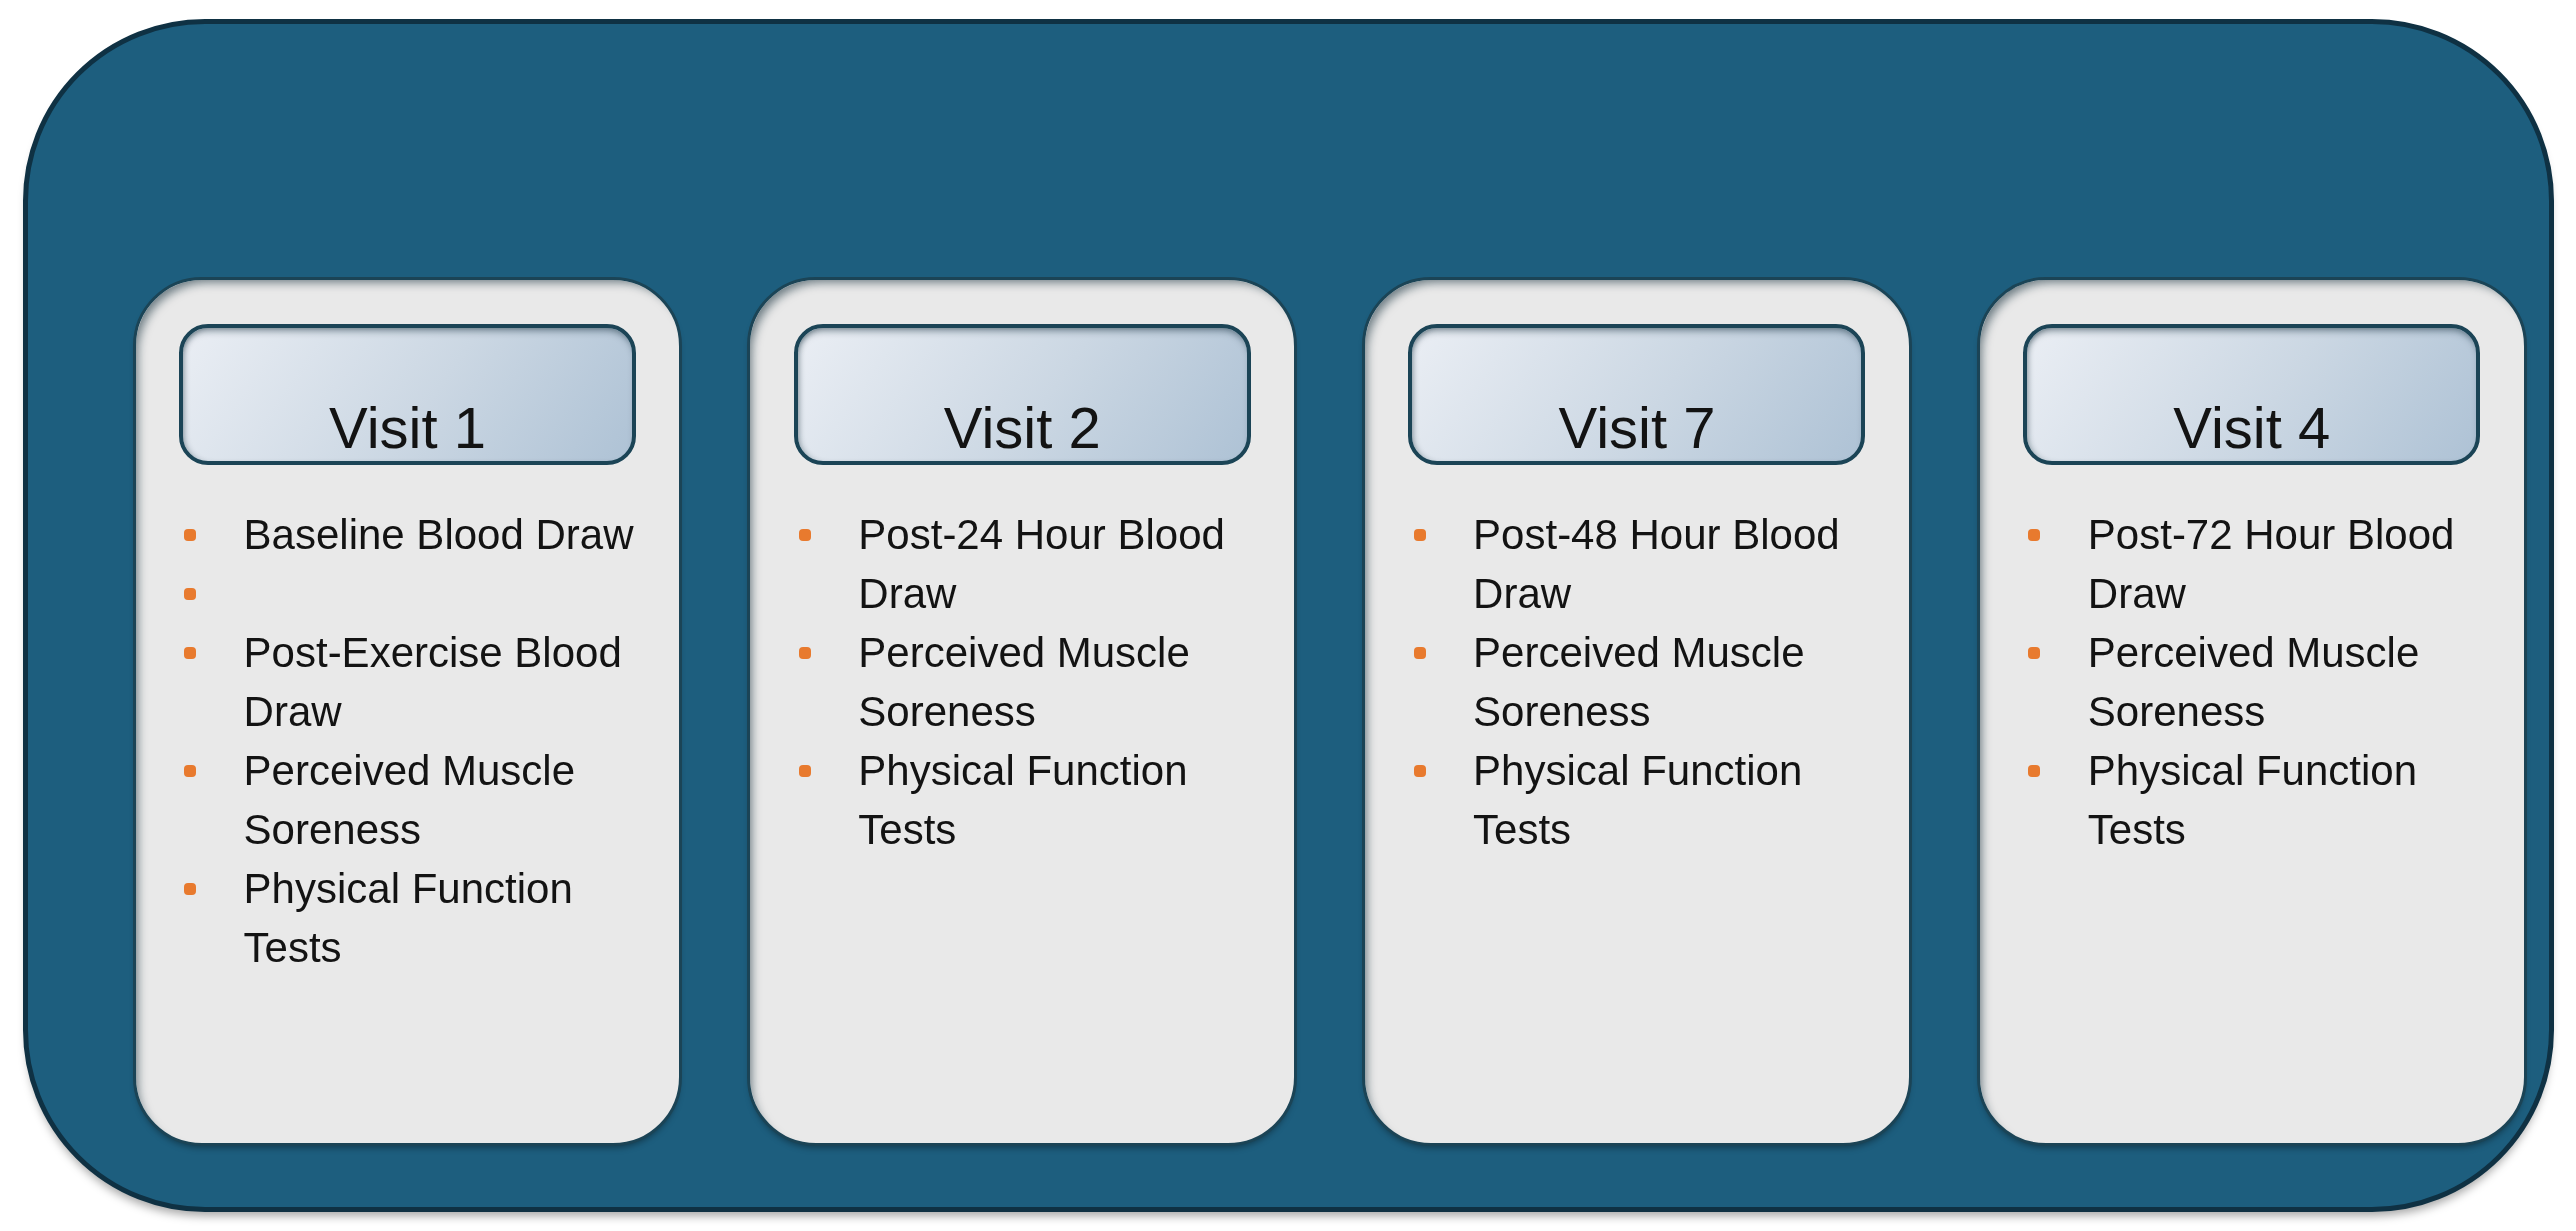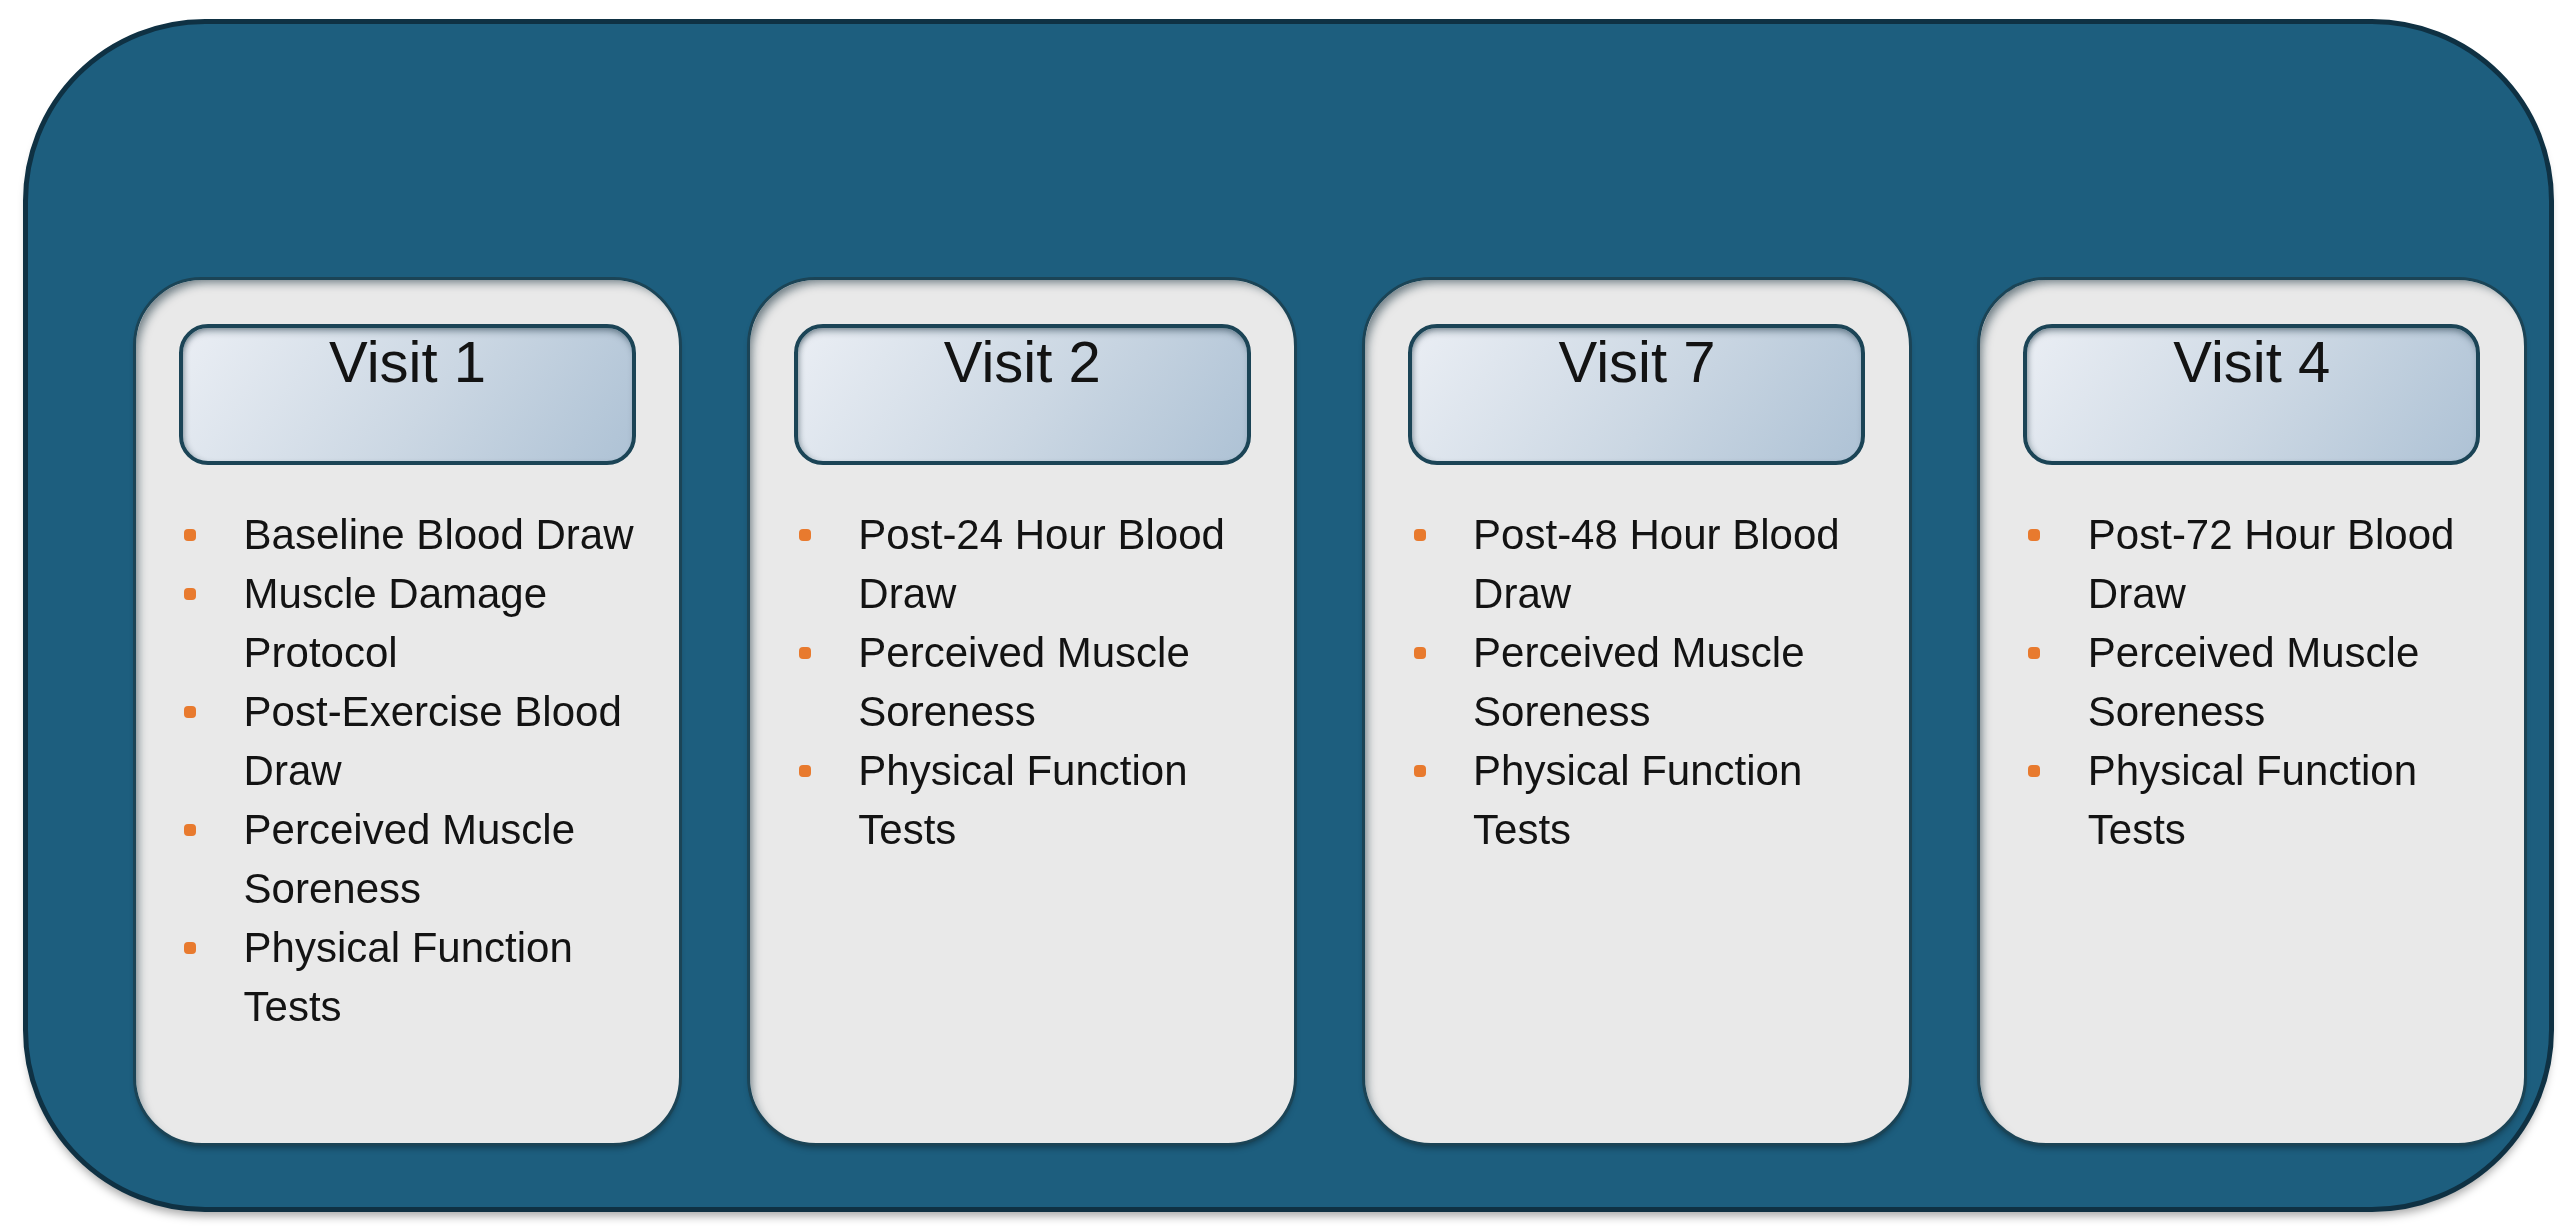--- a/index.html
+++ b/index.html
@@ -68,21 +68,21 @@
   }
 
   .card-header {
     margin: 44px auto 0 auto;
     width: 457px; height: 141px;
     background: linear-gradient(125deg, var(--header-grad-start) 0%, var(--header-grad-mid) 55%, var(--header-grad-end) 100%);
     border: 4px solid var(--box-border);
     border-radius: 29px;
     box-shadow: inset 0 6.5px 7.3px -4px rgba(8,34,48,0.5),
                 inset 4.8px 0 6.5px -4px rgba(8,34,48,0.4);
-    display: flex; align-items: flex-start; justify-content: center;
+    display: flex; align-items: flex-end; justify-content: center;
     font-size: 58px;
   }
 
   ul.items {
     list-style: none;
     margin-top: 40px;
     padding-left: 47px;
     padding-right: 32px;
   }
   ul.items li {
@@ -116,21 +116,20 @@
           <div class="card-header">
             <span>Visit 1</span>
           </div>
           <ul class="items">
             <li>
               <span class="bullet"></span>
               <span class="item-text">Baseline Blood Draw</span>
             </li>
             <li>
               <span class="bullet"></span>
-              <span class="item-text">Muscle Damage Protocol</span>
             </li>
             <li>
               <span class="bullet"></span>
               <span class="item-text">Post-Exercise Blood Draw</span>
             </li>
             <li>
               <span class="bullet"></span>
               <span class="item-text">Perceived Muscle Soreness</span>
             </li>
             <li>

